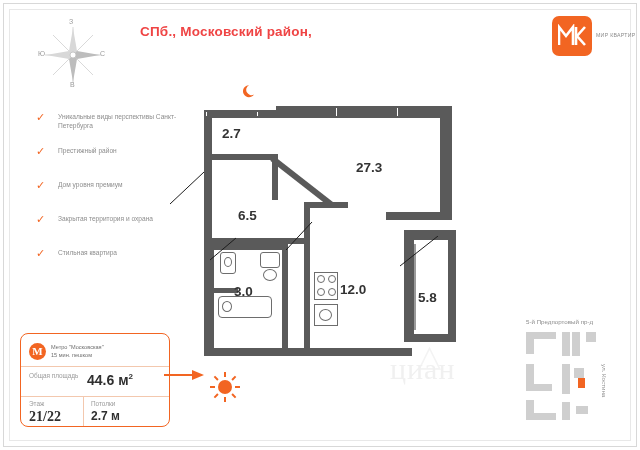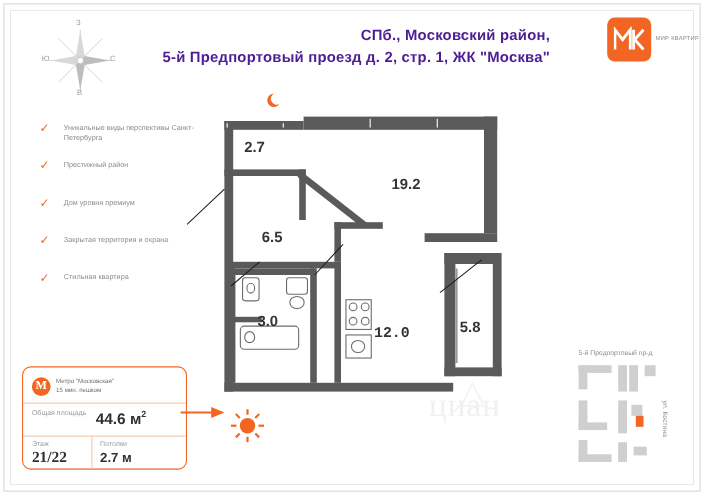--- a/index.html
+++ b/index.html
@@ -29,22 +29,22 @@
     border: 1px solid #e8e8e8;
     box-sizing: border-box;
   }
 
   
   .header {
     position: absolute;
     left: 140px;
     top: 22px;
     width: 360px;
-    text-align: right;
-    color: #4c1d95;
+    text-align: left;
+    color: #ef4444;
     font-size: 13.5px;
     font-weight: bold;
     line-height: 20px;
     letter-spacing: 0.2px;
   }
 
   
   .logo-box {
     position: absolute;
     right: 22px;
@@ -301,21 +301,20 @@
 </head>
 <body>
 
 <div id="page">
 
   <div class="frame-outer"></div>
   <div class="frame-inner"></div>
 
   <div class="header">
     <div>СПб., Московский район,</div>
-    <div>5-й Предпортовый проезд д. 2, стр. 1, ЖК "Москва"</div>
   </div>
 
   <div class="logo-box">
     <div class="logo-square">
       <svg width="28" height="22" viewBox="0 0 28 22">
         <path d="M1 21 L1 3 L8 12 L15 3 L15 21" fill="none" stroke="#ffffff" stroke-width="2.6"></path>
         <path d="M18 21 L18 3" fill="none" stroke="#ffffff" stroke-width="2.6"></path>
         <path d="M27 3 L19 12 L27 21" fill="none" stroke="#ffffff" stroke-width="2.6"></path>
       </svg>
     </div>
@@ -444,24 +443,24 @@
     <div class="fix round" style="left:131px; top:183px; width:8px; height:8px;"></div>
     <div class="fix round" style="left:142px; top:183px; width:8px; height:8px;"></div>
     <div class="fix round" style="left:131px; top:196px; width:8px; height:8px;"></div>
     <div class="fix round" style="left:142px; top:196px; width:8px; height:8px;"></div>
     <div class="fix" style="left:128px; top:212px; width:24px; height:22px;"></div>
     <div class="fix round" style="left:133px; top:217px; width:13px; height:12px;"></div>
 
     <div class="fix" style="left:228px; top:152px; width:2px; height:86px; border:none; background:#9a9a9a;"></div>
 
     <div class="room-label" style="left:36px; top:34px;">2.7</div>
-    <div class="room-label" style="left:170px; top:68px;">19.2</div>
+    <div class="room-label" style="left:170px; top:68px;">27.3</div>
     <div class="room-label" style="left:52px; top:116px;">6.5</div>
     <div class="room-label" style="left:48px; top:192px;">3.0</div>
-    <div class="room-label" style="left:154px; top:204px;font-family:Liberation Mono, monospace;">12.0</div>
+    <div class="room-label" style="left:154px; top:190px;">12.0</div>
     <div class="room-label" style="left:232px; top:198px;">5.8</div>
   </div>
 
   <svg style="position:absolute; left:170px; top:130px; width:70px; height:160px;">
     <line x1="0" y1="74" x2="34" y2="42" stroke="#1d1d1d" stroke-width="1"></line>
     <line x1="40" y1="130" x2="66" y2="108" stroke="#1d1d1d" stroke-width="1"></line>
   </svg>
   <svg style="position:absolute; left:286px; top:222px; width:40px; height:30px;">
     <line x1="0" y1="28" x2="26" y2="0" stroke="#1d1d1d" stroke-width="1"></line>
   </svg>

